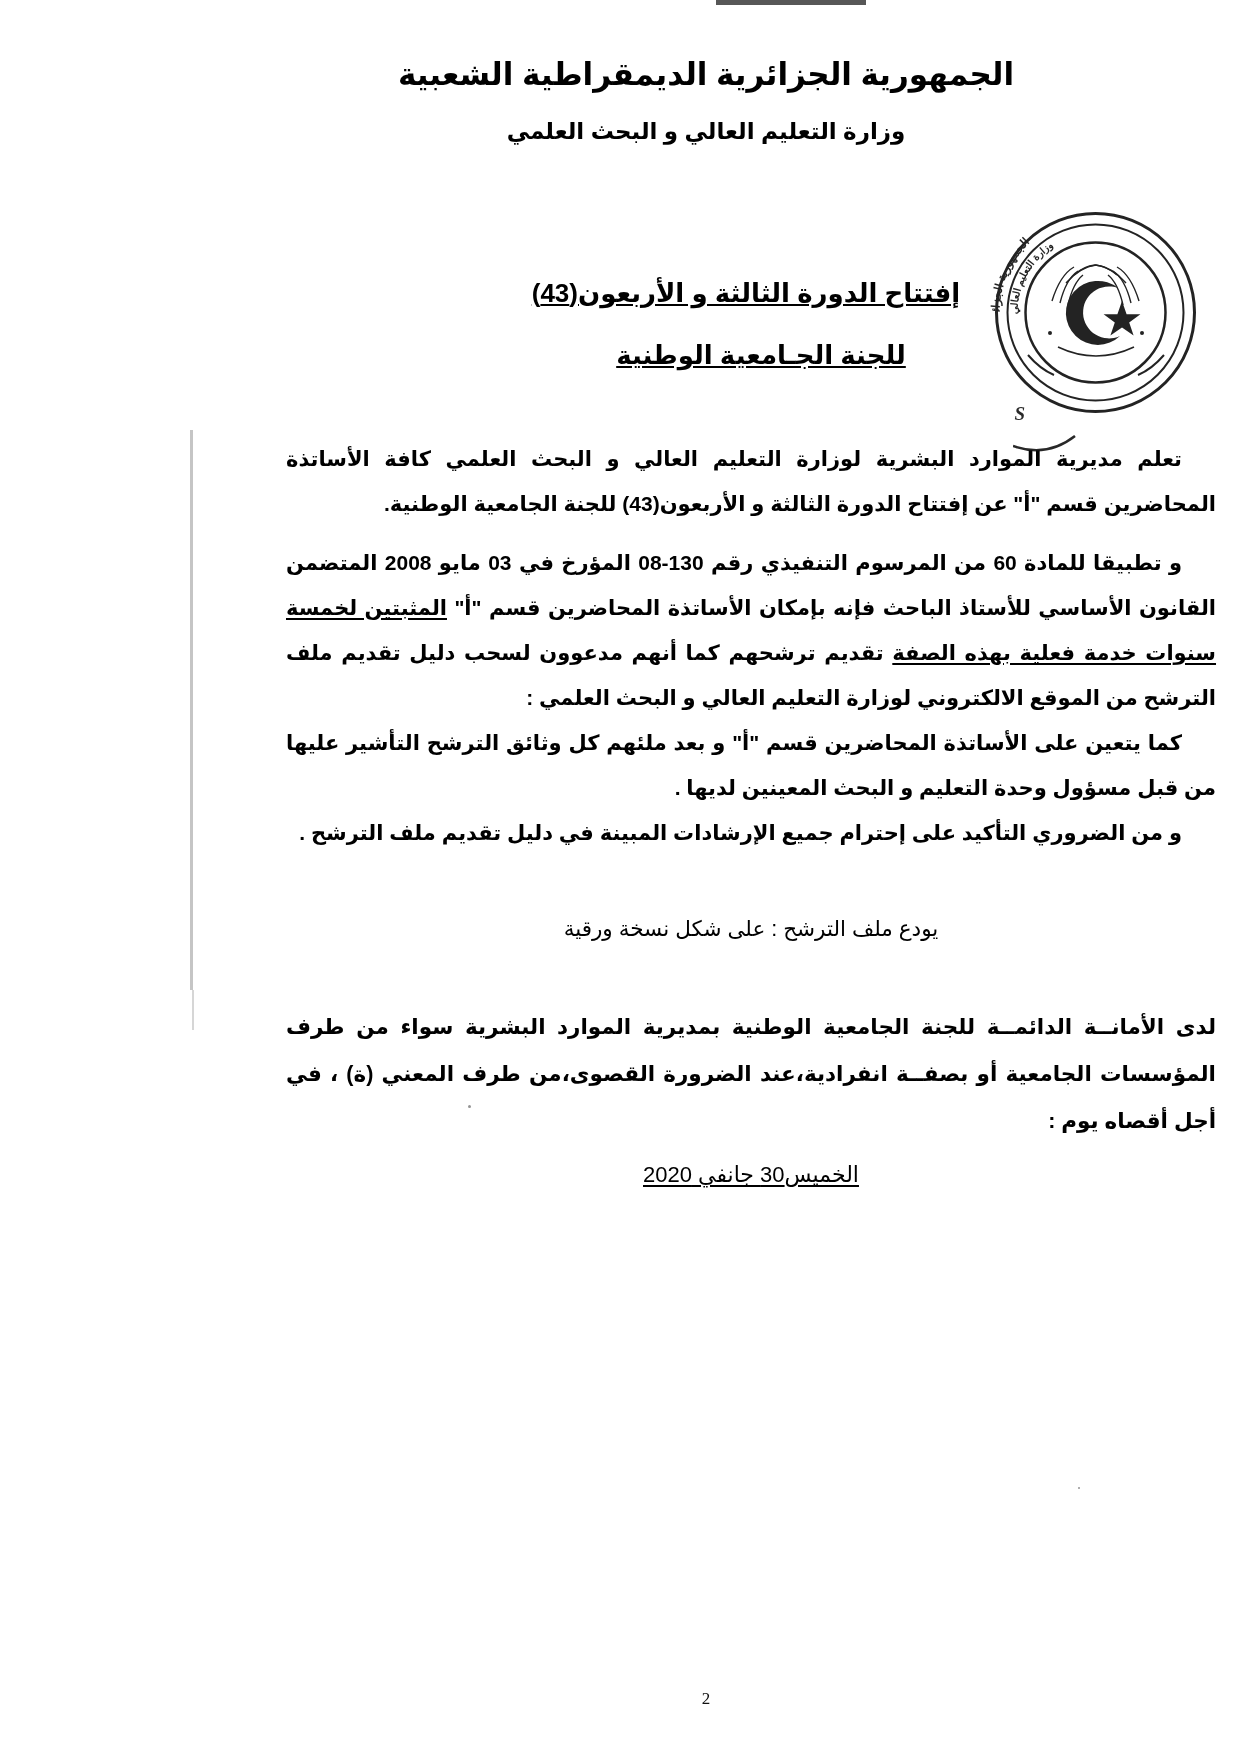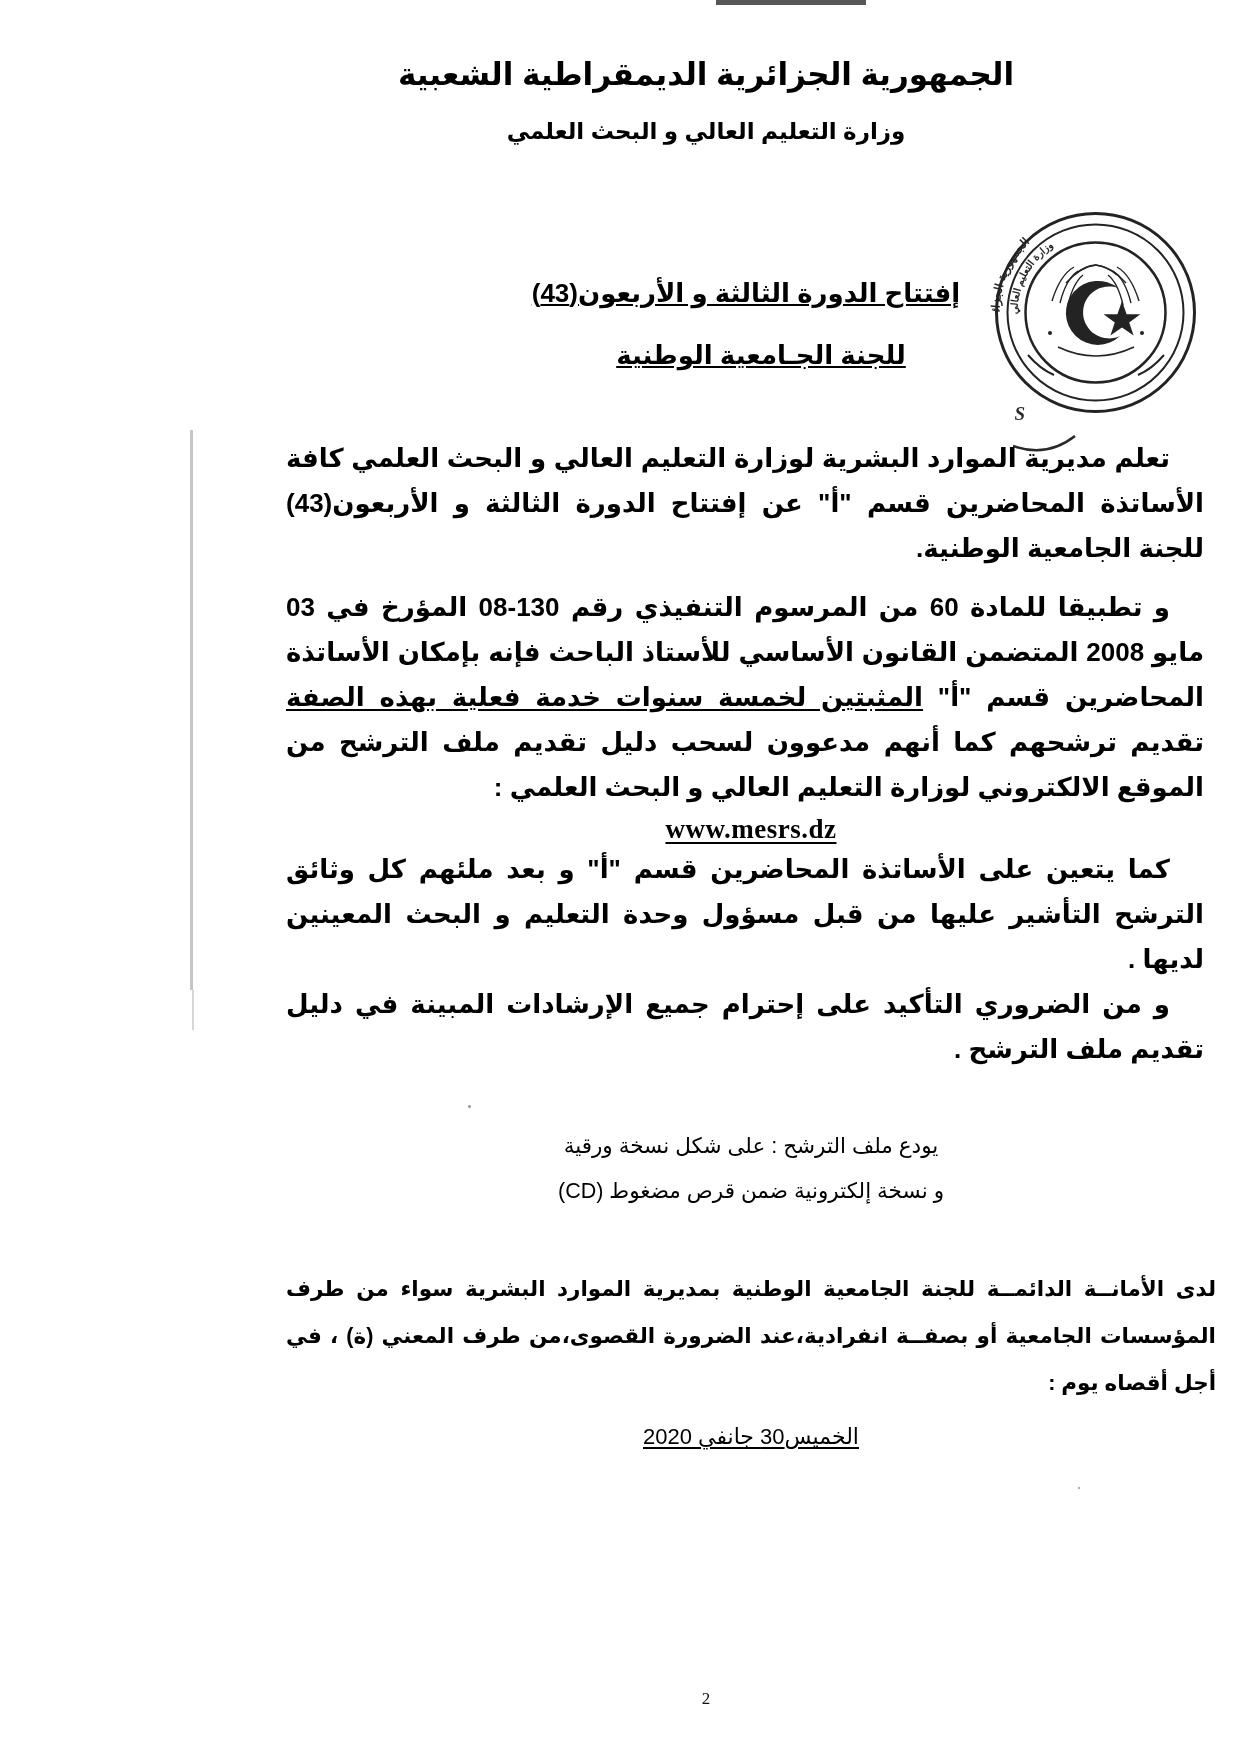--- a/index.html
+++ b/index.html
@@ -66,22 +66,22 @@
   .stamp-tail{
     position:absolute;top:398px;left:845px;width:120px;height:60px;
     z-index:2;opacity:.9;
   }
 
   
   .body-wrap{
     position:absolute;top:436px;left:118px;width:930px;
   }
   p.para{
-    margin:0 12px 0 0;
-    font-size:26px;
+    margin:0 0 0 0;
+    font-size:21px;
     font-weight:bold;
     line-height:45px;
     text-align:justify;
     text-align-last:right;
     text-justify:inter-word;
   }
   p.para.ind{text-indent:34px;}
   .u{text-decoration:underline;text-underline-offset:3px;}
   .url-line{
     text-align:center;
@@ -181,31 +181,29 @@
   </div>
 
   <div class="body-wrap">
 
     <p class="para ind">تعلم مديرية الموارد البشرية لوزارة التعليم العالي و البحث العلمي كافة الأساتذة المحاضرين قسم "أ" عن إفتتاح الدورة الثالثة و الأربعون(43) للجنة الجامعية الوطنية.</p>
 
     <div class="gap-s"></div>
 
     <p class="para ind"><span>و تطبيقا للمادة 60 من المرسوم التنفيذي رقم 130-08 المؤرخ في 03 مايو 2008 المتضمن القانون الأساسي للأستاذ الباحث فإنه بإمكان الأساتذة المحاضرين قسم "أ" </span><span class="u">المثبتين لخمسة سنوات خدمة فعلية بهذه الصفة</span><span> تقديم ترشحهم كما أنهم مدعوون  لسحب دليل تقديم ملف الترشح من الموقع  الالكتروني لوزارة التعليم العالي و البحث العلمي :</span></p>
 
-    <div class="url-line"><span class="u lat">www.mesrs.dz</span></div>
 
     <p class="para ind">كما يتعين على  الأساتذة المحاضرين قسم "أ" و بعد  ملئهم كل وثائق الترشح التأشير عليها من قبل مسؤول وحدة التعليم و البحث المعينين لديها .</p>
 
     <p class="para ind">و من الضروري التأكيد على إحترام جميع الإرشادات المبينة في دليل تقديم ملف الترشح .</p>
 
     <div class="gap-l"></div>
 
     <div class="center-blk">
       <div>يودع ملف الترشح : على شكل نسخة ورقية</div>
-      <div>و نسخة إلكترونية ضمن قرص مضغوط (CD)</div>
     </div>
 
     <div class="gap-l"></div>
 
     <div class="tail-blk">لدى الأمانــة الدائمــة للجنة الجامعية الوطنية بمديرية الموارد البشرية سواء من طرف المؤسسات الجامعية أو بصفــة انفرادية،عند الضرورة القصوى،من طرف المعني (ة) ، في أجل أقصاه يوم :</div>
 
     <div class="date-line"><span class="u">الخميس30 جانفي 2020</span></div>
 
   </div>
 

